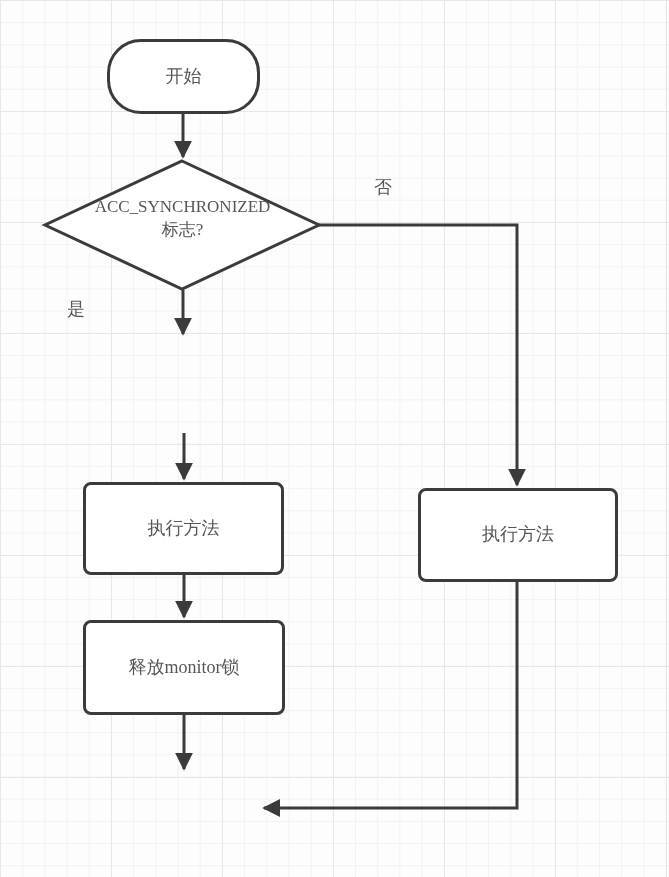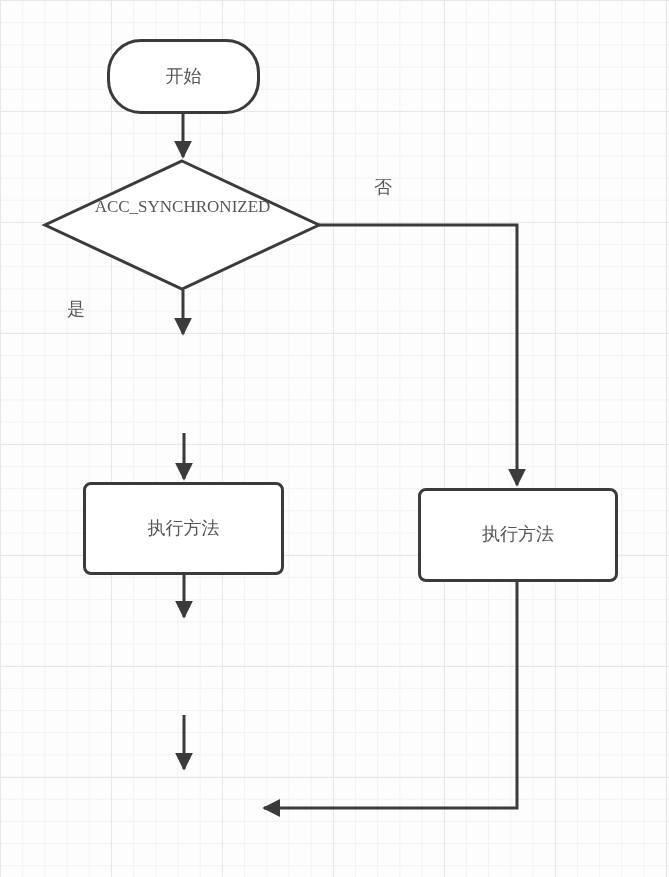--- a/index.html
+++ b/index.html
@@ -69,27 +69,31 @@
 
     <polygon class="diamond" points="182,161 319,225 182,289 45,225"></polygon>
   </svg>
 
   <div class="node terminator" style="left:107px;top:39px;width:153px;height:75px;">
     <span>开始</span>
   </div>
 
   <div class="decision-label">
     <span>ACC_SYNCHRONIZED</span>
+    <span>标志?</span>
   </div>
 
 
   <div class="node process" style="left:83px;top:482px;width:201px;height:93px;">
     <span>执行方法</span>
   </div>
 
+  <div class="node process" style="left:83px;top:620px;width:202px;height:95px;">
+    <span>释放monitor锁</span>
+  </div>
 
   <div class="node process" style="left:418px;top:488px;width:200px;height:94px;">
     <span>执行方法</span>
   </div>
 
 
   <div class="edge-label" style="left:374px;top:175px;">否</div>
 
   <div class="edge-label" style="left:67px;top:297px;">是</div>
 

